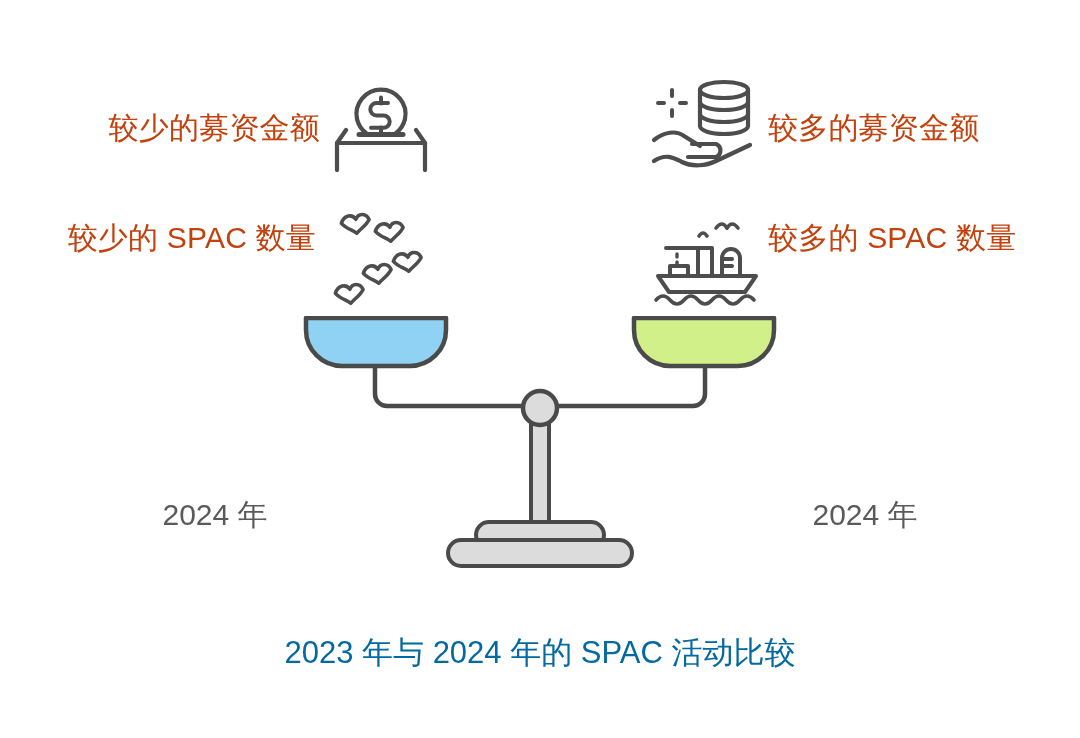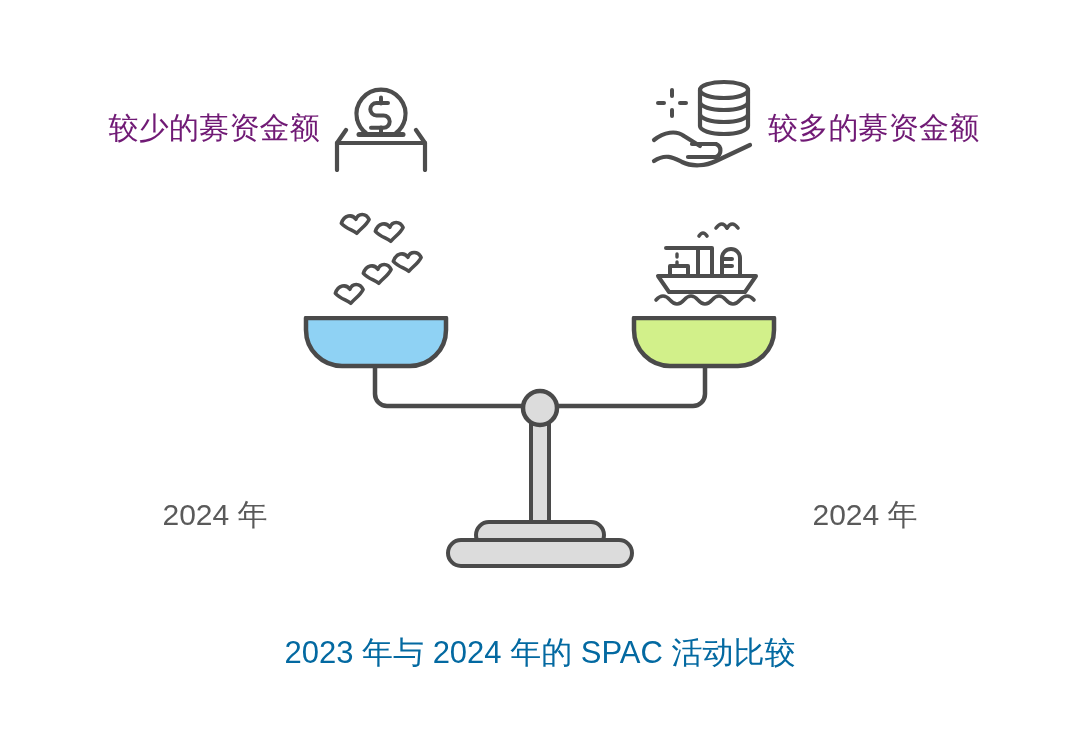--- a/index.html
+++ b/index.html
@@ -16,21 +16,21 @@
     position: relative;
     width: 1080px;
     height: 738px;
     background: #ffffff;
     overflow: hidden;
   }
 
   
   .label {
     position: absolute;
-    color: #701a75;
+    color: #c2410c;
     font-size: 30px;
     line-height: 44px;
     letter-spacing: 0.2px;
     white-space: pre-line;
   }
   .label.left {
     text-align: right;
   }
   .label.right {
     text-align: left;
@@ -146,20 +146,21 @@
       <line x1="32" y1="31" x2="38" y2="31" stroke-width="4"></line>
 
       <path d="M6 68 C16 60 28 58 36 64 L52 74"></path>
       <path d="M44 72 h24 a7 7 0 0 1 0 13 H40"></path>
       <path d="M6 89 C18 81 26 86 34 90 C44 95 58 94 68 89 L102 73"></path>
     </svg>
   </div>
 
   <div class="label right" id="label-funding-more">较多的募资金额</div>
 
+  <div class="label left" id="label-count-less">较少的 SPAC 数量</div>
 
   <div class="icon" id="icon-birds">
     <svg viewBox="0 0 106 104" width="106" height="104" fill="none" stroke="#4d4d4d" stroke-width="3.6" stroke-linecap="round" stroke-linejoin="round">
       <g id="b1" transform="translate(6,2) rotate(-8)">
         <path d="M4 10 C8 2 16 2 19 8 C22 2 30 3 32 10 C28 16 22 18 18 22 C14 18 8 16 4 10 Z"></path>
       </g>
       <g transform="translate(40,10) rotate(-8)">
         <path d="M4 10 C8 2 16 2 19 8 C22 2 30 3 32 10 C28 16 22 18 18 22 C14 18 8 16 4 10 Z"></path>
       </g>
       <g transform="translate(58,40) rotate(-8)">
@@ -189,20 +190,21 @@
       <rect x="18" y="54" width="18" height="10"></rect>
       <line x1="25" y1="42" x2="25" y2="45" stroke-width="3.4"></line>
       <line x1="25" y1="50" x2="25" y2="53" stroke-width="3.4"></line>
 
       <path d="M6 64 h98 l-11 16 H17 Z"></path>
 
       <path d="M4 88 q7 -8 14 0 q7 8 14 0 q7 -8 14 0 q7 8 14 0 q7 -8 14 0 q7 8 14 0 q7 -8 14 0" stroke-width="3.6"></path>
     </svg>
   </div>
 
+  <div class="label right" id="label-count-more">较多的 SPAC 数量</div>
 
   <div id="scale">
     <svg viewBox="0 0 520 260" width="520" height="260" fill="none">
 
       <g stroke="#4a4a4a" stroke-width="4.5" stroke-linecap="round" stroke-linejoin="round" fill="none">
         <path d="M95 18 v60 a12 12 0 0 0 12 12 H413 a12 12 0 0 0 12 -12 V18"></path>
       </g>
 
       <g>
         <rect x="251" y="92" width="18" height="128" rx="3" fill="#dcdcdc" stroke="#4a4a4a" stroke-width="4"></rect>

